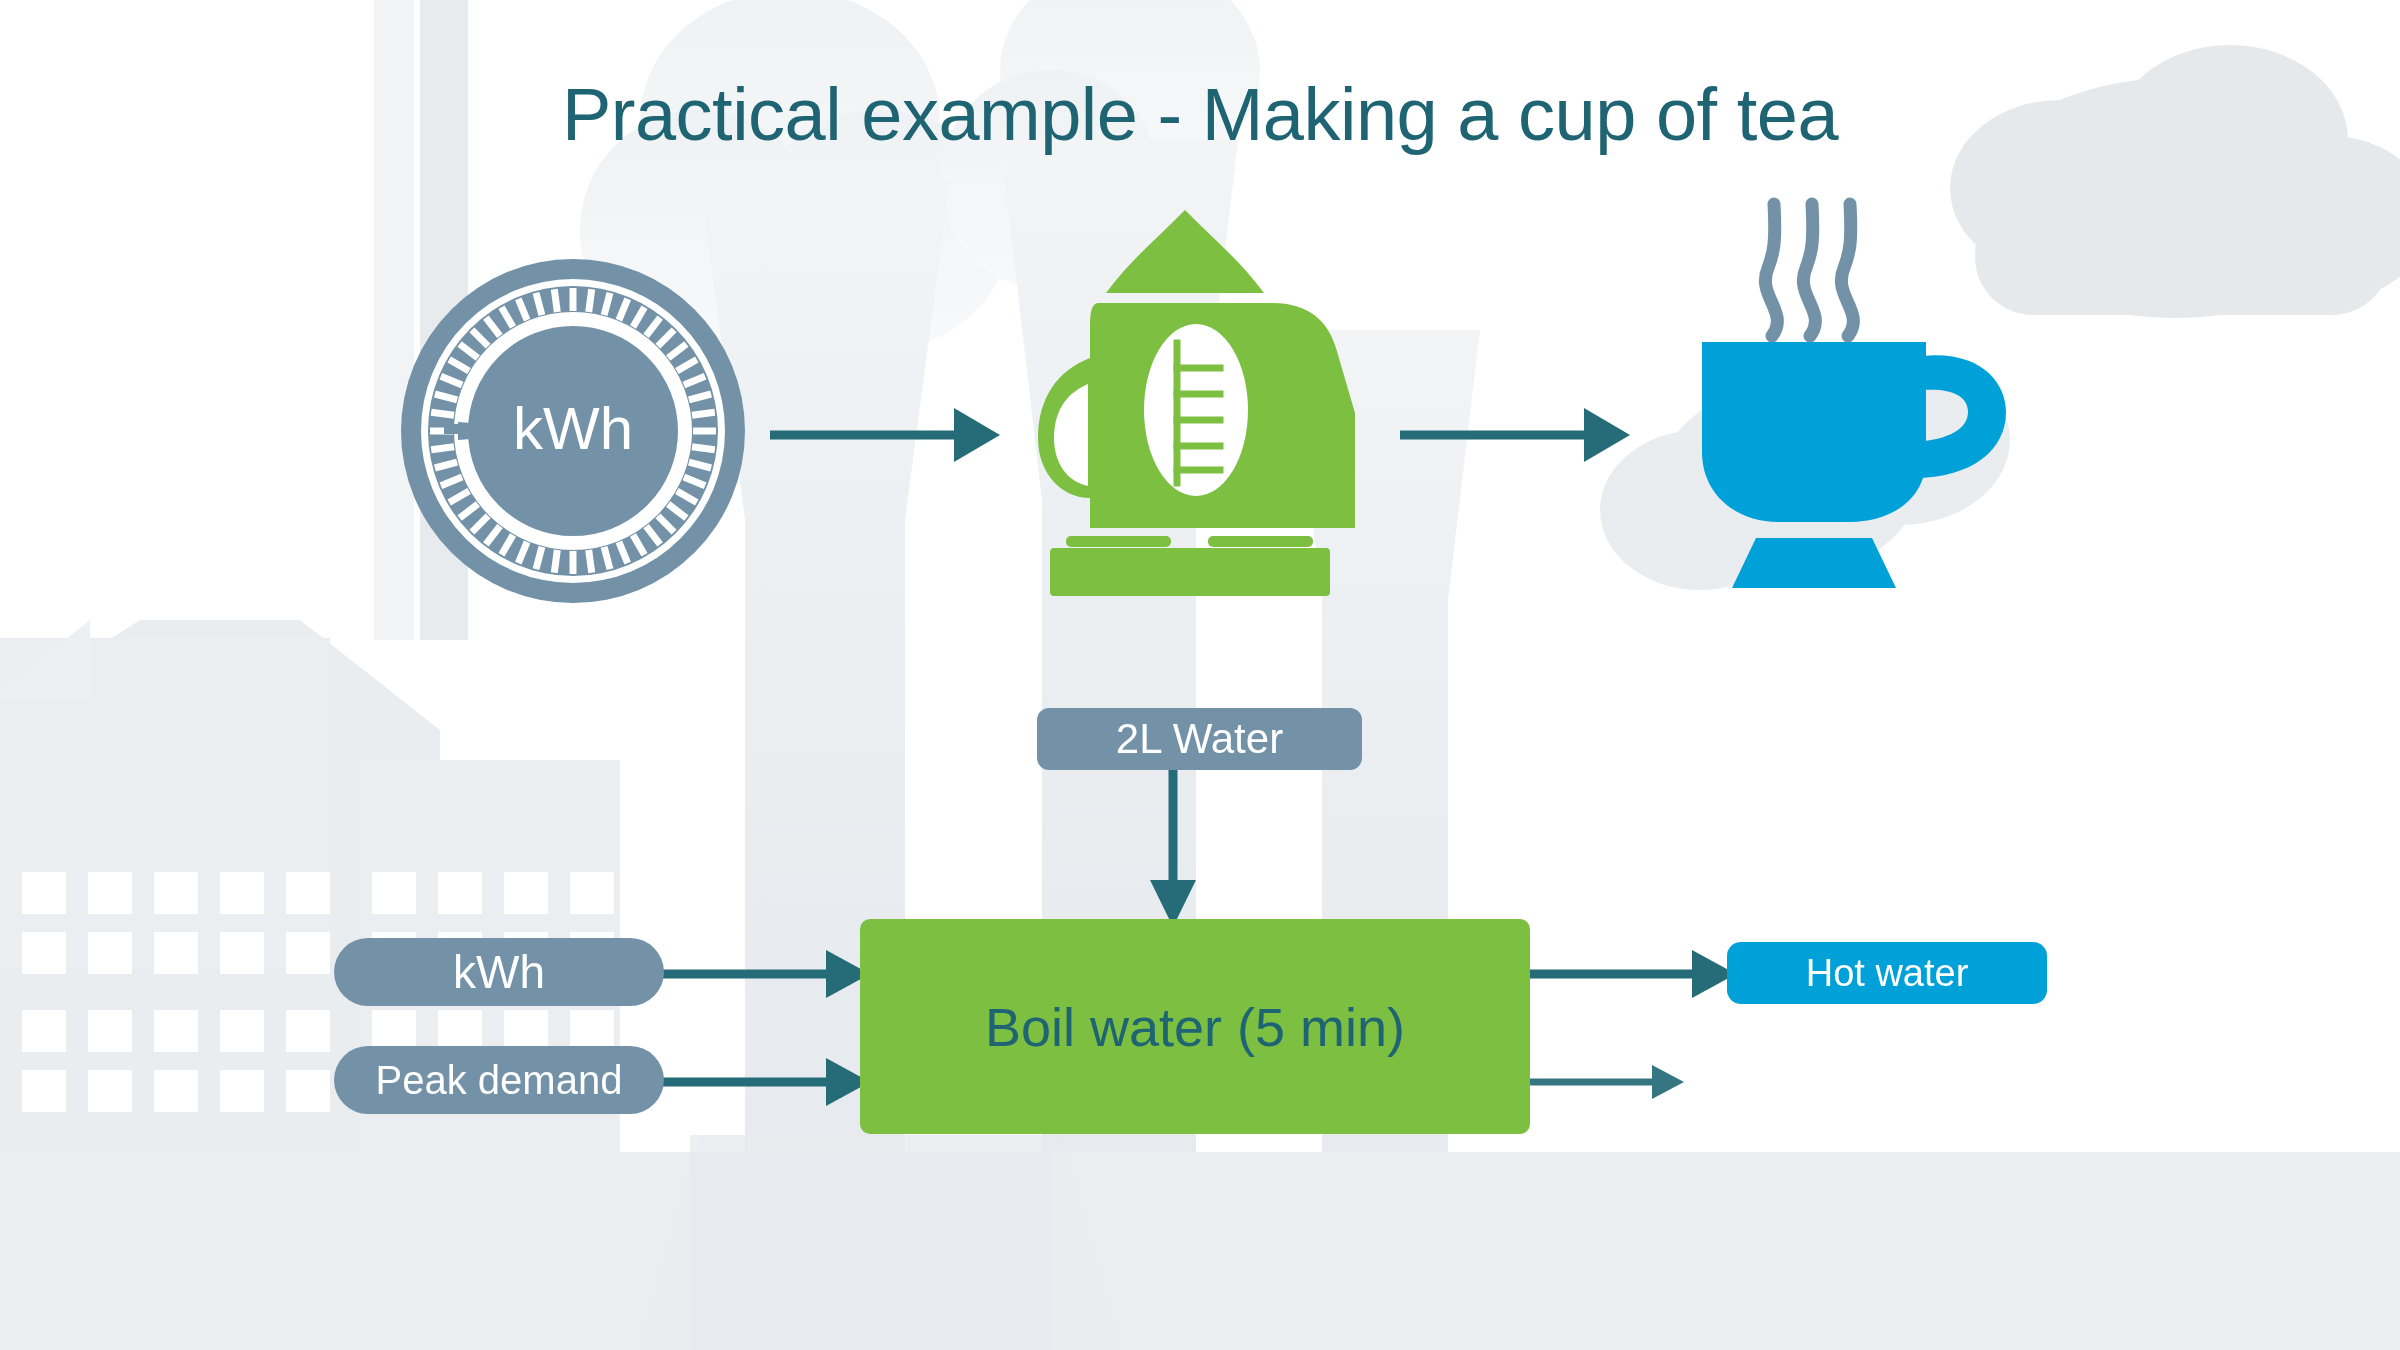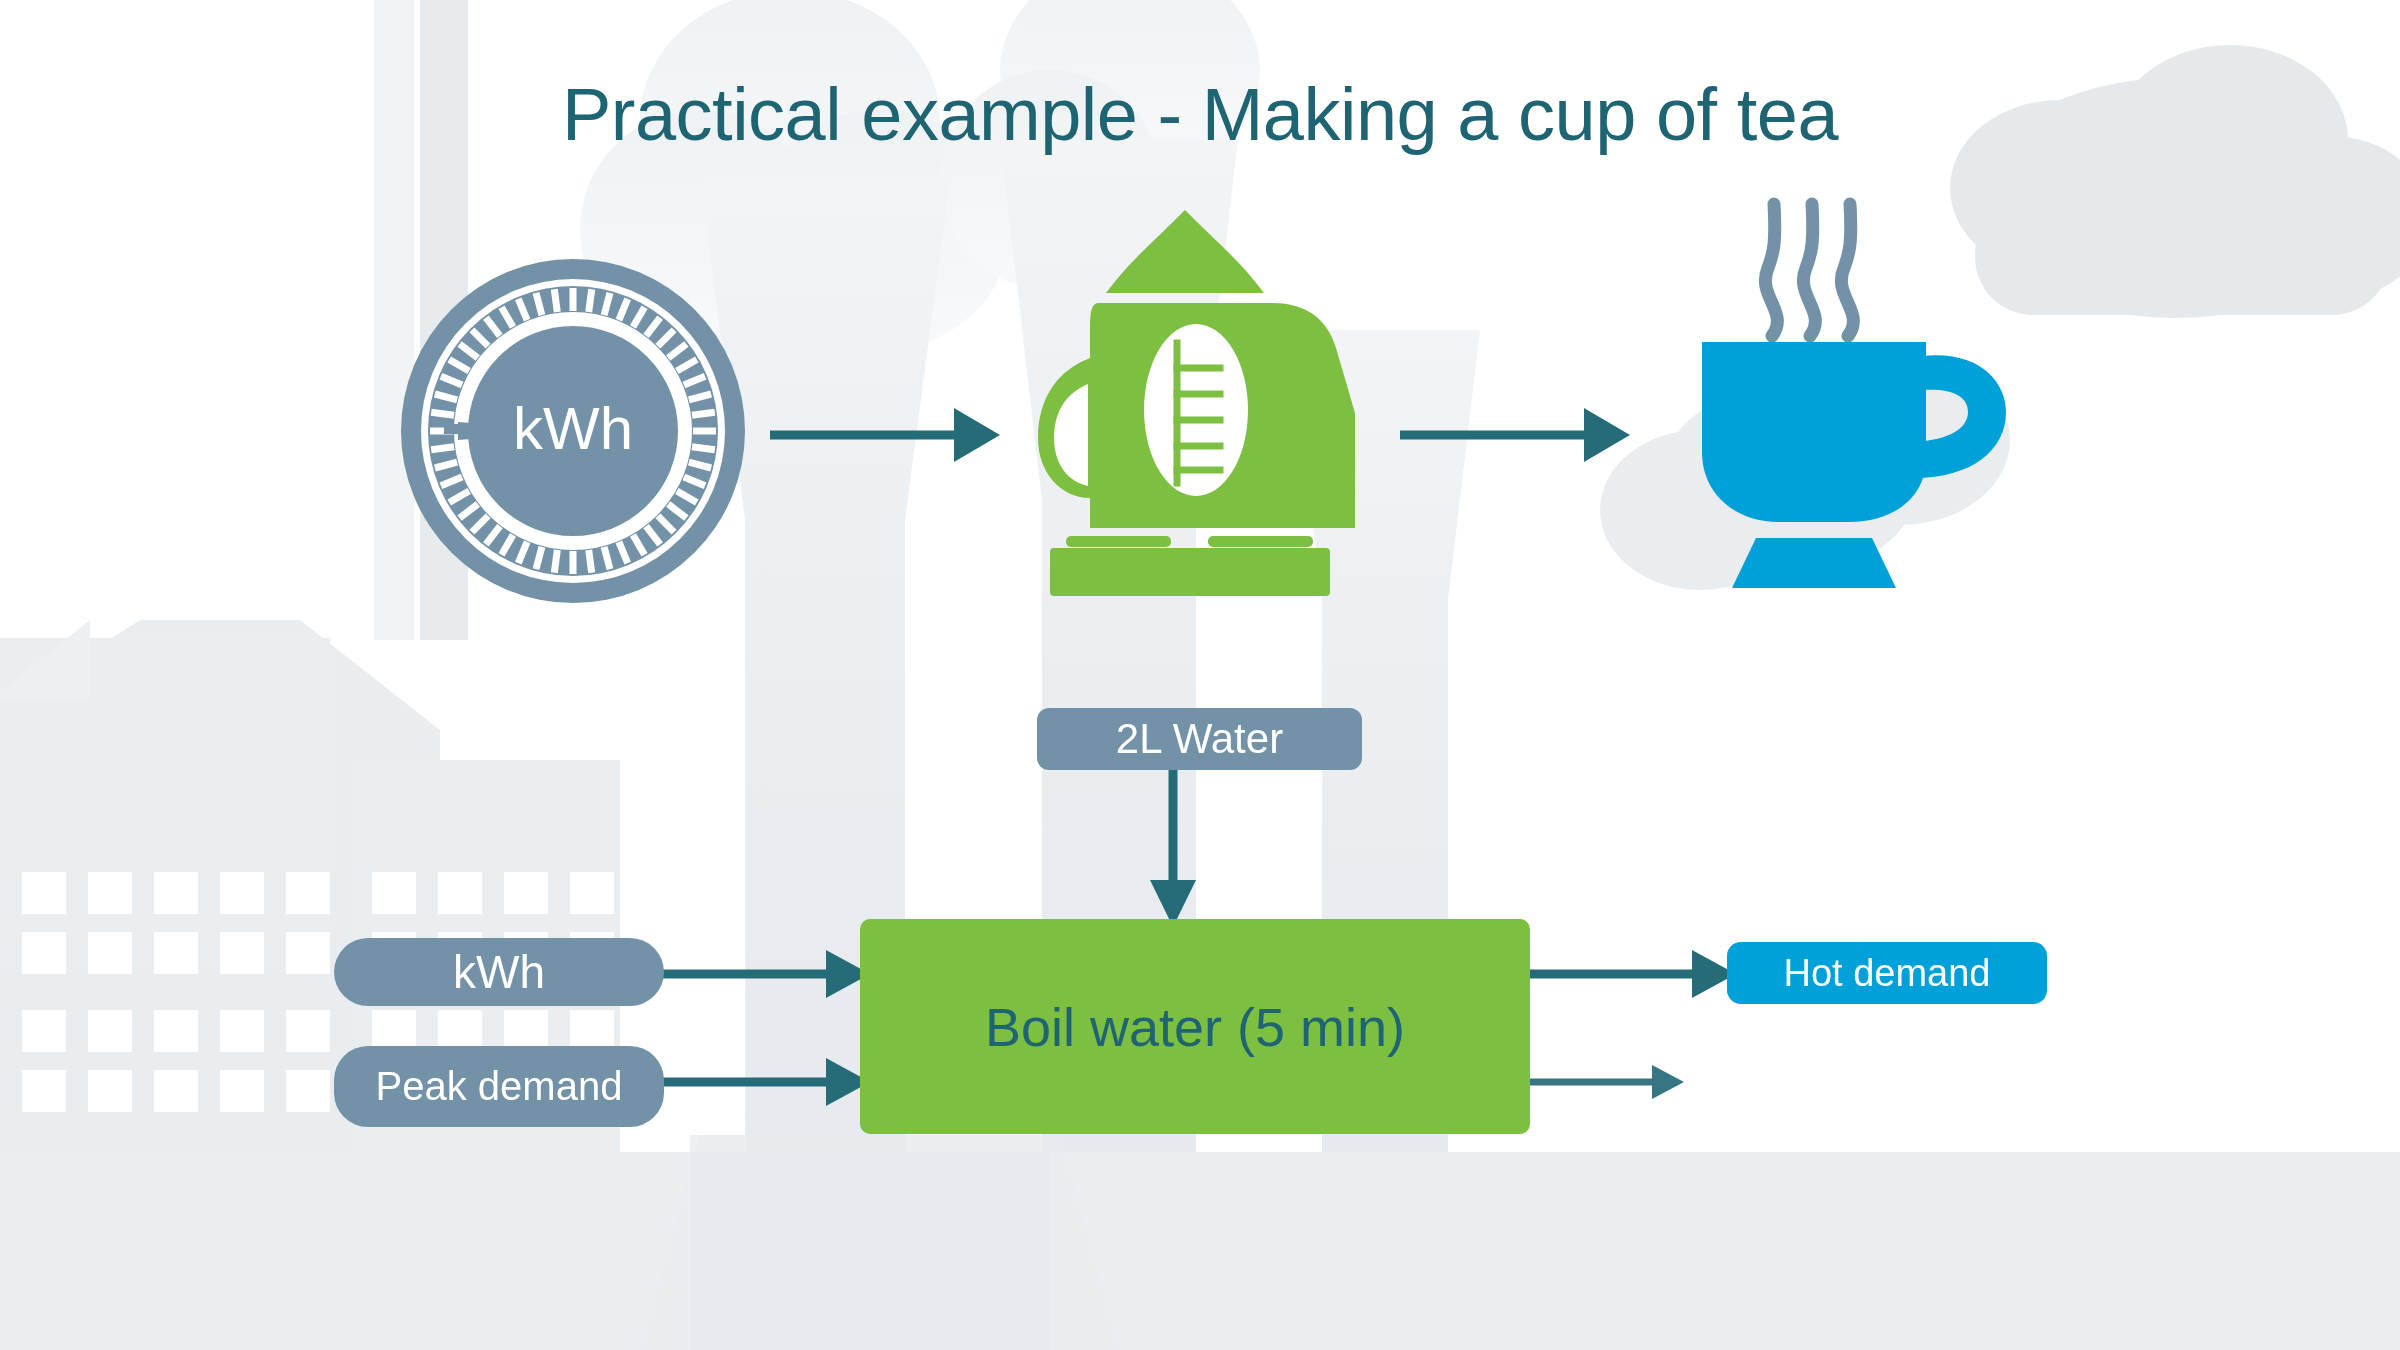--- a/index.html
+++ b/index.html
@@ -74,21 +74,21 @@
     border-radius: 12px;
   }
   #pill-kwh {
     left: 334px; top: 938px;
     width: 330px; height: 68px;
     font-size: 46px;
     border-radius: 34px;
   }
   #pill-peak-demand {
     left: 334px; top: 1046px;
-    width: 330px; height: 81px;
+    width: 330px; height: 68px;
     font-size: 40px;
     border-radius: 34px;
   }
   #pill-hot-water {
     left: 1727px; top: 942px;
     width: 320px; height: 62px;
     font-size: 38px;
     border-radius: 14px;
   }
 
@@ -405,16 +405,16 @@
 
   <div class="pill pill-slate" id="pill-peak-demand">
     <span>Peak demand</span>
   </div>
 
   <div id="process-box">
     <span>Boil water (5 min)</span>
   </div>
 
   <div class="pill pill-cyan" id="pill-hot-water">
-    <span>Hot demand</span>
+    <span>Hot water</span>
   </div>
 
 </div>
 
 </body></html>

